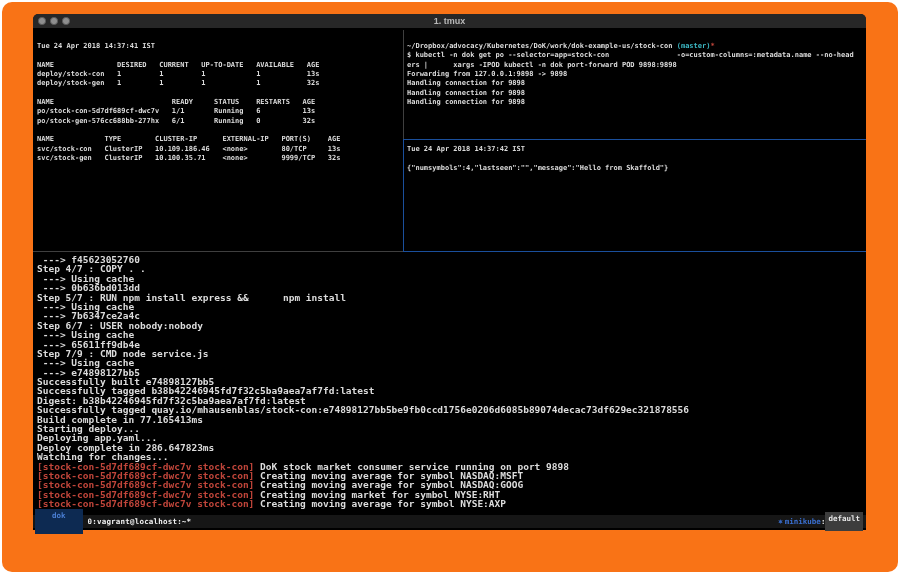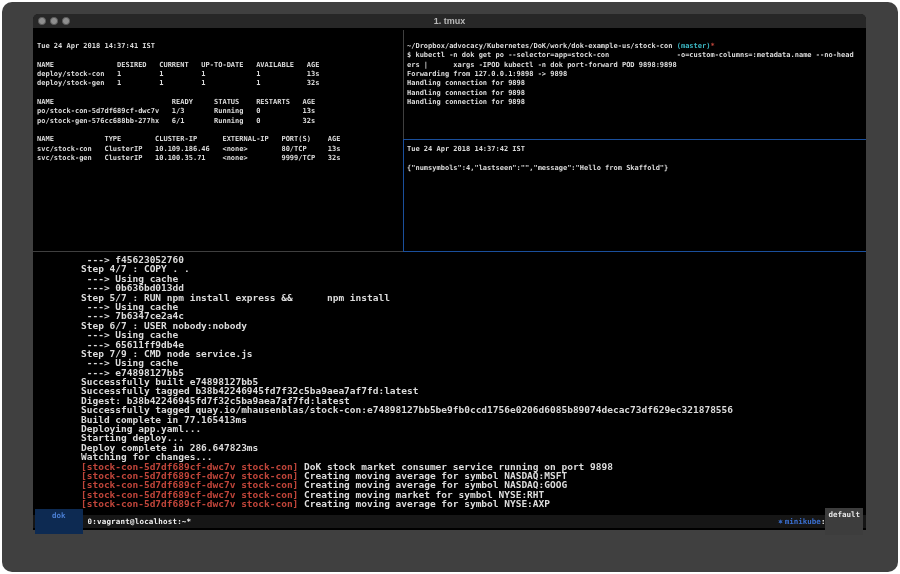--- a/index.html
+++ b/index.html
@@ -1,36 +1,36 @@
 <!DOCTYPE html>
 <html><head>
 <meta charset="utf-8">
 <style>
   html,body{margin:0;padding:0;background:#ffffff;}
   .page{position:relative;width:900px;height:574px;background:#ffffff;overflow:hidden;
         font-family:"DejaVu Sans Mono",monospace;}
-  .screen{position:absolute;left:2px;top:2px;width:896px;height:570px;background:#404040;
+  .screen{position:absolute;left:2px;top:2px;width:896px;height:570px;background:#f97316;
           border-radius:10px;overflow:hidden;}
   .terminal{position:absolute;left:31px;top:12px;width:833px;height:516px;background:#000000;
             border-radius:6px 6px 0 0;}
   
   .titlebar{position:absolute;left:0;top:0;width:833px;height:14px;background:#272727;
             border-bottom:1px solid #151515;border-radius:5px 5px 0 0;}
   .lights{position:absolute;left:5px;top:3px;display:flex;gap:4.5px;}
   .light{width:7.5px;height:7.5px;border-radius:50%;background:#8e8e8e;border:0.5px solid #5c5c5c;box-sizing:border-box;}
   .title{position:absolute;left:0;top:0;width:100%;height:14px;line-height:15px;text-align:center;
          color:#b9b9b9;font-family:"Liberation Sans",sans-serif;font-size:9px;font-weight:bold;}
   
   .content{position:absolute;left:0;top:14px;width:833px;height:500px;background:#000000;}
   .pane{position:absolute;color:#dcdcdc;font-weight:bold;}
   .pane .tline{white-space:pre;}
   .pane-small{font-size:7px;}
   .pane-small .tline{height:9.33px;line-height:9.33px;}
   .pane-big{font-size:9.5px;}
-  .pane-big .tline{height:9.4px;line-height:9.4px;margin-left:44px;}
+  .pane-big .tline{height:9.4px;line-height:9.4px;}
   .pane-tl{left:4px;top:14px;width:362px;height:206px;}
   .pane-tr{left:374px;top:14px;width:456px;height:94px;}
   .pane-mr{left:374px;top:117px;width:456px;height:103px;}
   .pane-b{left:4px;top:227px;width:824px;height:258px;}
   
   .c-fg{color:#dcdcdc;}
   .c-red{color:#c0453a;}
   .c-cyan{color:#3cb8c4;}
   
   .vdiv,.hdiv{position:absolute;}
@@ -45,21 +45,21 @@
   .hdiv-bot-right{left:370px;top:223px;width:463px;}
   
   .statusbar{position:absolute;left:0;top:487px;width:833px;height:13px;background:#161616;
              display:flex;align-items:center;font-size:7.5px;font-weight:bold;color:#d8d8d8;}
   .sess{color:#4a7fd4;background:#0d2a52;padding:0 17px;margin-left:2px;height:25px;line-height:13px;}
   .win{color:#f0f0f0;margin-left:5px;letter-spacing:0.2px;}
   .sb-right{margin-left:auto;display:flex;align-items:center;height:13px;}
   .kicon{color:#3a6fd0;margin-right:2px;font-size:7.5px;}
   .ctx{color:#3a6fd0;}
   .ns-sep{color:#e6e6e6;}
-  .ns{color:#e6e6e6;background:#3d3d3d;padding:0 3px;margin-right:3px;height:27px;line-height:13px;}
+  .ns{color:#e6e6e6;background:#3d3d3d;padding:0 3px;margin-right:3px;height:19px;line-height:13px;}
 </style>
 </head>
 <body>
 
 <div class="page">
   <div class="screen">
     <div class="terminal">
 
       <div class="titlebar">
         <div class="lights">
@@ -73,21 +73,21 @@
       <div class="content">
 
         <div class="pane pane-small pane-tl">
             <div class="tline">Tue 24 Apr 2018 14:37:41 IST</div>
             <div class="tline">&nbsp;</div>
             <div class="tline">NAME               DESIRED   CURRENT   UP-TO-DATE   AVAILABLE   AGE</div>
             <div class="tline">deploy/stock-con   1         1         1            1           13s</div>
             <div class="tline">deploy/stock-gen   1         1         1            1           32s</div>
             <div class="tline">&nbsp;</div>
             <div class="tline">NAME                            READY     STATUS    RESTARTS   AGE</div>
-            <div class="tline">po/stock-con-5d7df689cf-dwc7v   1/3       Running   0          13s</div>
+            <div class="tline">po/stock-con-5d7df689cf-dwc7v   1/1       Running   6          13s</div>
             <div class="tline">po/stock-gen-576cc688bb-277hx   6/1       Running   0          32s</div>
             <div class="tline">&nbsp;</div>
             <div class="tline">NAME            TYPE        CLUSTER-IP      EXTERNAL-IP   PORT(S)    AGE</div>
             <div class="tline">svc/stock-con   ClusterIP   10.109.186.46   &lt;none&gt;        80/TCP     13s</div>
             <div class="tline">svc/stock-gen   ClusterIP   10.100.35.71    &lt;none&gt;        9999/TCP   32s</div>
           </div>
 
         <div class="pane pane-small pane-tr">
             <div class="tline"><span class="c-fg">~/Dropbox/advocacy/Kubernetes/DoK/work/dok-example-us/stock-con </span><span class="c-cyan">(master)</span><span class="c-red">*</span></div>
             <div class="tline">$ kubectl -n dok get po --selector=app=stock-con                -o=custom-columns=:metadata.name --no-head</div>
@@ -116,22 +116,22 @@
             <div class="tline"> ---&gt; Using cache</div>
             <div class="tline"> ---&gt; 65611ff9db4e</div>
             <div class="tline">Step 7/9 : CMD node service.js</div>
             <div class="tline"> ---&gt; Using cache</div>
             <div class="tline"> ---&gt; e74898127bb5</div>
             <div class="tline">Successfully built e74898127bb5</div>
             <div class="tline">Successfully tagged b38b42246945fd7f32c5ba9aea7af7fd:latest</div>
             <div class="tline">Digest: b38b42246945fd7f32c5ba9aea7af7fd:latest</div>
             <div class="tline">Successfully tagged quay.io/mhausenblas/stock-con:e74898127bb5be9fb0ccd1756e0206d6085b89074decac73df629ec321878556</div>
             <div class="tline">Build complete in 77.165413ms</div>
+            <div class="tline">Starting deploy...</div>
             <div class="tline">Deploying app.yaml...</div>
-            <div class="tline">Starting deploy...</div>
             <div class="tline">Deploy complete in 286.647823ms</div>
             <div class="tline">Watching for changes...</div>
             <div class="tline"><span class="c-red">[stock-con-5d7df689cf-dwc7v stock-con]</span><span class="c-fg"> DoK stock market consumer service running on port 9898</span></div>
             <div class="tline"><span class="c-red">[stock-con-5d7df689cf-dwc7v stock-con]</span><span class="c-fg"> Creating moving average for symbol NASDAQ:MSFT</span></div>
             <div class="tline"><span class="c-red">[stock-con-5d7df689cf-dwc7v stock-con]</span><span class="c-fg"> Creating moving average for symbol NASDAQ:GOOG</span></div>
             <div class="tline"><span class="c-red">[stock-con-5d7df689cf-dwc7v stock-con]</span><span class="c-fg"> Creating moving market for symbol NYSE:RHT</span></div>
             <div class="tline"><span class="c-red">[stock-con-5d7df689cf-dwc7v stock-con]</span><span class="c-fg"> Creating moving average for symbol NYSE:AXP</span></div>
           </div>
 
         <div class="vdiv div-gray vdiv-top"></div>

